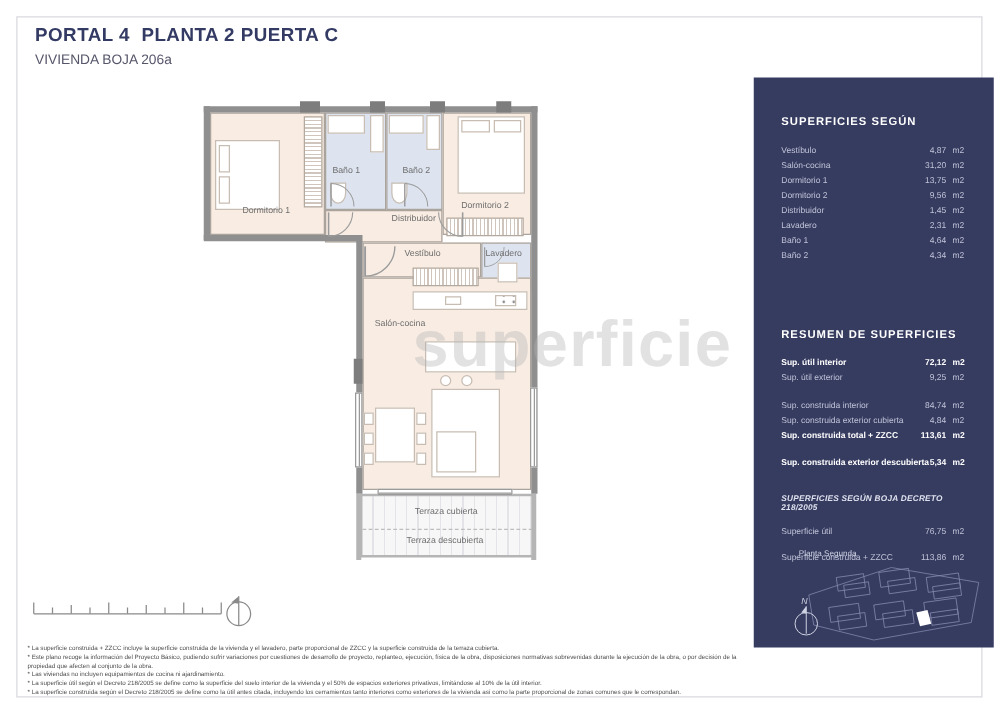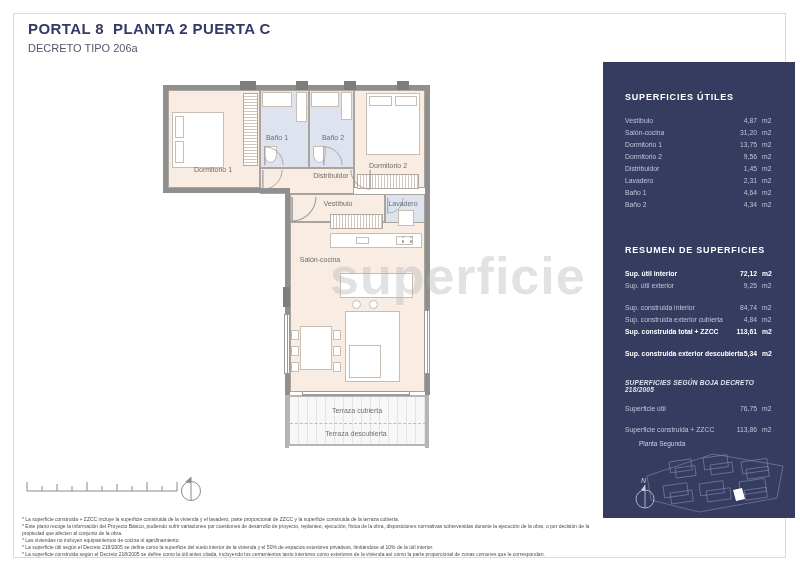--- a/index.html
+++ b/index.html
@@ -39,35 +39,35 @@
   .khob{background-image:radial-gradient(circle,#8f8f8f 1px,transparent 1.3px);background-size:8px 5px;background-position:2px 2px;}
   
   .sb{left:603px;top:62px;width:192px;height:456px;background:#363b60;z-index:6;padding:30px 20px 0 22px;}
   .sb-head{font-size:9px;font-weight:bold;color:#ffffff;letter-spacing:.8px;margin:0 0 12px 0;}
   .srow{display:flex;align-items:center;font-size:6.8px;color:#c0c4d8;height:12px;}
   .srow .lab{flex:1;}
   .srow .val{text-align:right;}
   .srow .unit{width:13px;margin-left:5px;}
   .srow.bold{color:#ffffff;font-weight:bold;}
   .g{margin-top:10px;}
-  .sec2{margin-top:35px;}
+  .sec2{margin-top:52px;}
   .boja-head{font-size:6.6px;font-style:italic;font-weight:bold;color:#dfe2ee;margin-top:20px;letter-spacing:.2px;}
   .boja .srow{margin-top:9px;height:12px;}
   .sp-cap{position:absolute;left:36px;top:378px;font-size:6.5px;color:#ced2e2;}
   
   .notes{left:22px;top:516px;width:575px;z-index:2;}
   .note{font-size:5px;line-height:7px;color:#4c4c4c;}
 </style>
 </head>
 <body>
 
 <div class="abs frame"></div>
 
-<div class="abs title">PORTAL 8  PLANTA 2 PUERTA C</div>
-<div class="abs subtitle">DECRETO TIPO 206a</div>
+<div class="abs title">PORTAL 4  PLANTA 2 PUERTA C</div>
+<div class="abs subtitle">VIVIENDA BOJA 206a</div>
 <div class="abs wm">superficie</div>
 
 <div class="abs room floor" style="left:168px;top:90px;width:92px;height:98px;"></div>
 <div class="abs room wet" style="left:260px;top:90px;width:49px;height:78px;"></div>
 <div class="abs room wet" style="left:309px;top:90px;width:45px;height:78px;"></div>
 <div class="abs room floor" style="left:354px;top:90px;width:71px;height:98px;"></div>
 <div class="abs room floor" style="left:260px;top:168px;width:94px;height:26px;"></div>
 <div class="abs room floor" style="left:290px;top:194px;width:95px;height:28px;"></div>
 <div class="abs room wet" style="left:385px;top:194px;width:40px;height:38px;"></div>
 <div class="abs room floor" style="left:290px;top:222px;width:135px;height:170px;"></div>
@@ -180,21 +180,21 @@
       <line x1="153" y1="13" x2="153" y2="4"></line>
   </g>
 </svg>
 <svg class="abs" style="left:176px;top:472px;width:30px;height:32px;z-index:2;" viewBox="0 0 30 32">
   <circle cx="15" cy="19" r="9.5" fill="none" stroke="#8a8a8a" stroke-width="1"></circle>
   <line x1="15" y1="5" x2="15" y2="28" stroke="#8a8a8a" stroke-width="1"></line>
   <path d="M15,5 L9,10 L15,11 Z" fill="#8a8a8a"></path>
 </svg>
 
 <div class="abs sb">
-  <div class="sb-head">SUPERFICIES ÚTILES</div>
+  <div class="sb-head">SUPERFICIES SEGÚN</div>
 
   <div class="srow">
       <span class="lab">Vestíbulo</span>
       <span class="val">4,87</span>
       <span class="unit">m2</span>
     </div>
   <div class="srow">
       <span class="lab">Salón-cocina</span>
       <span class="val">31,20</span>
       <span class="unit">m2</span>

